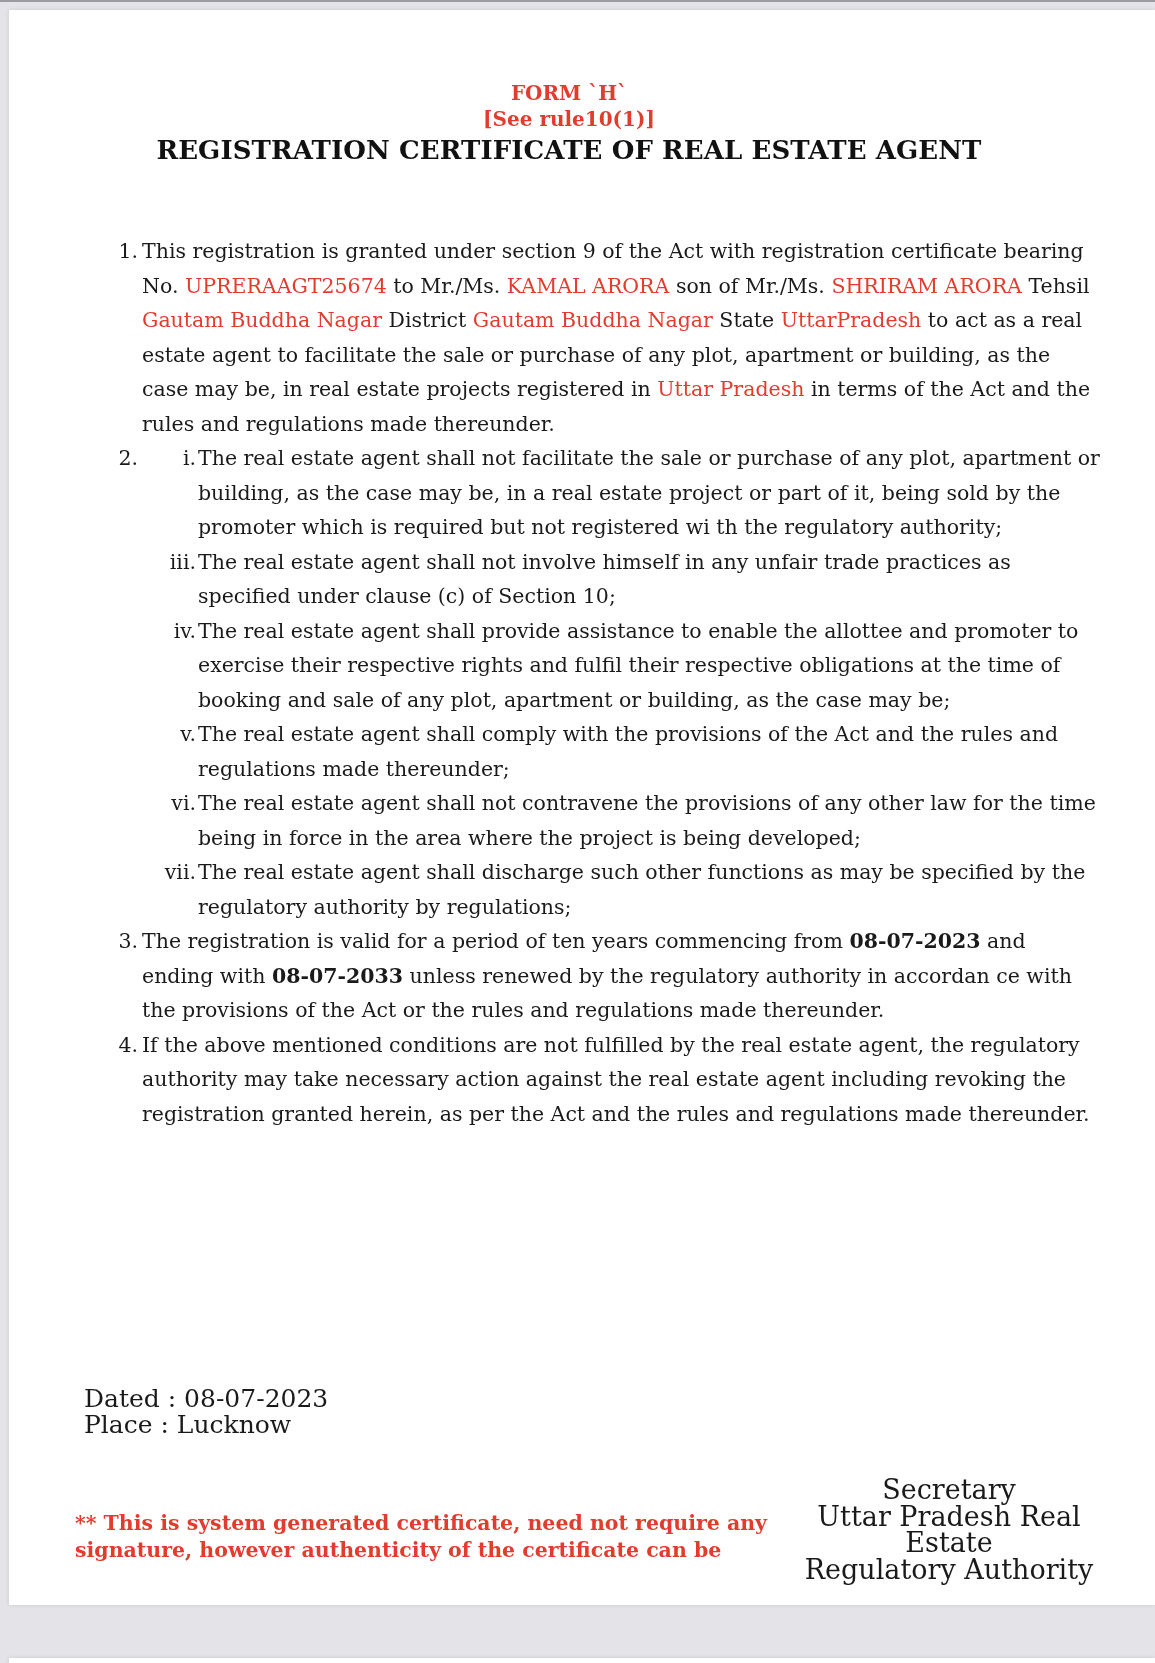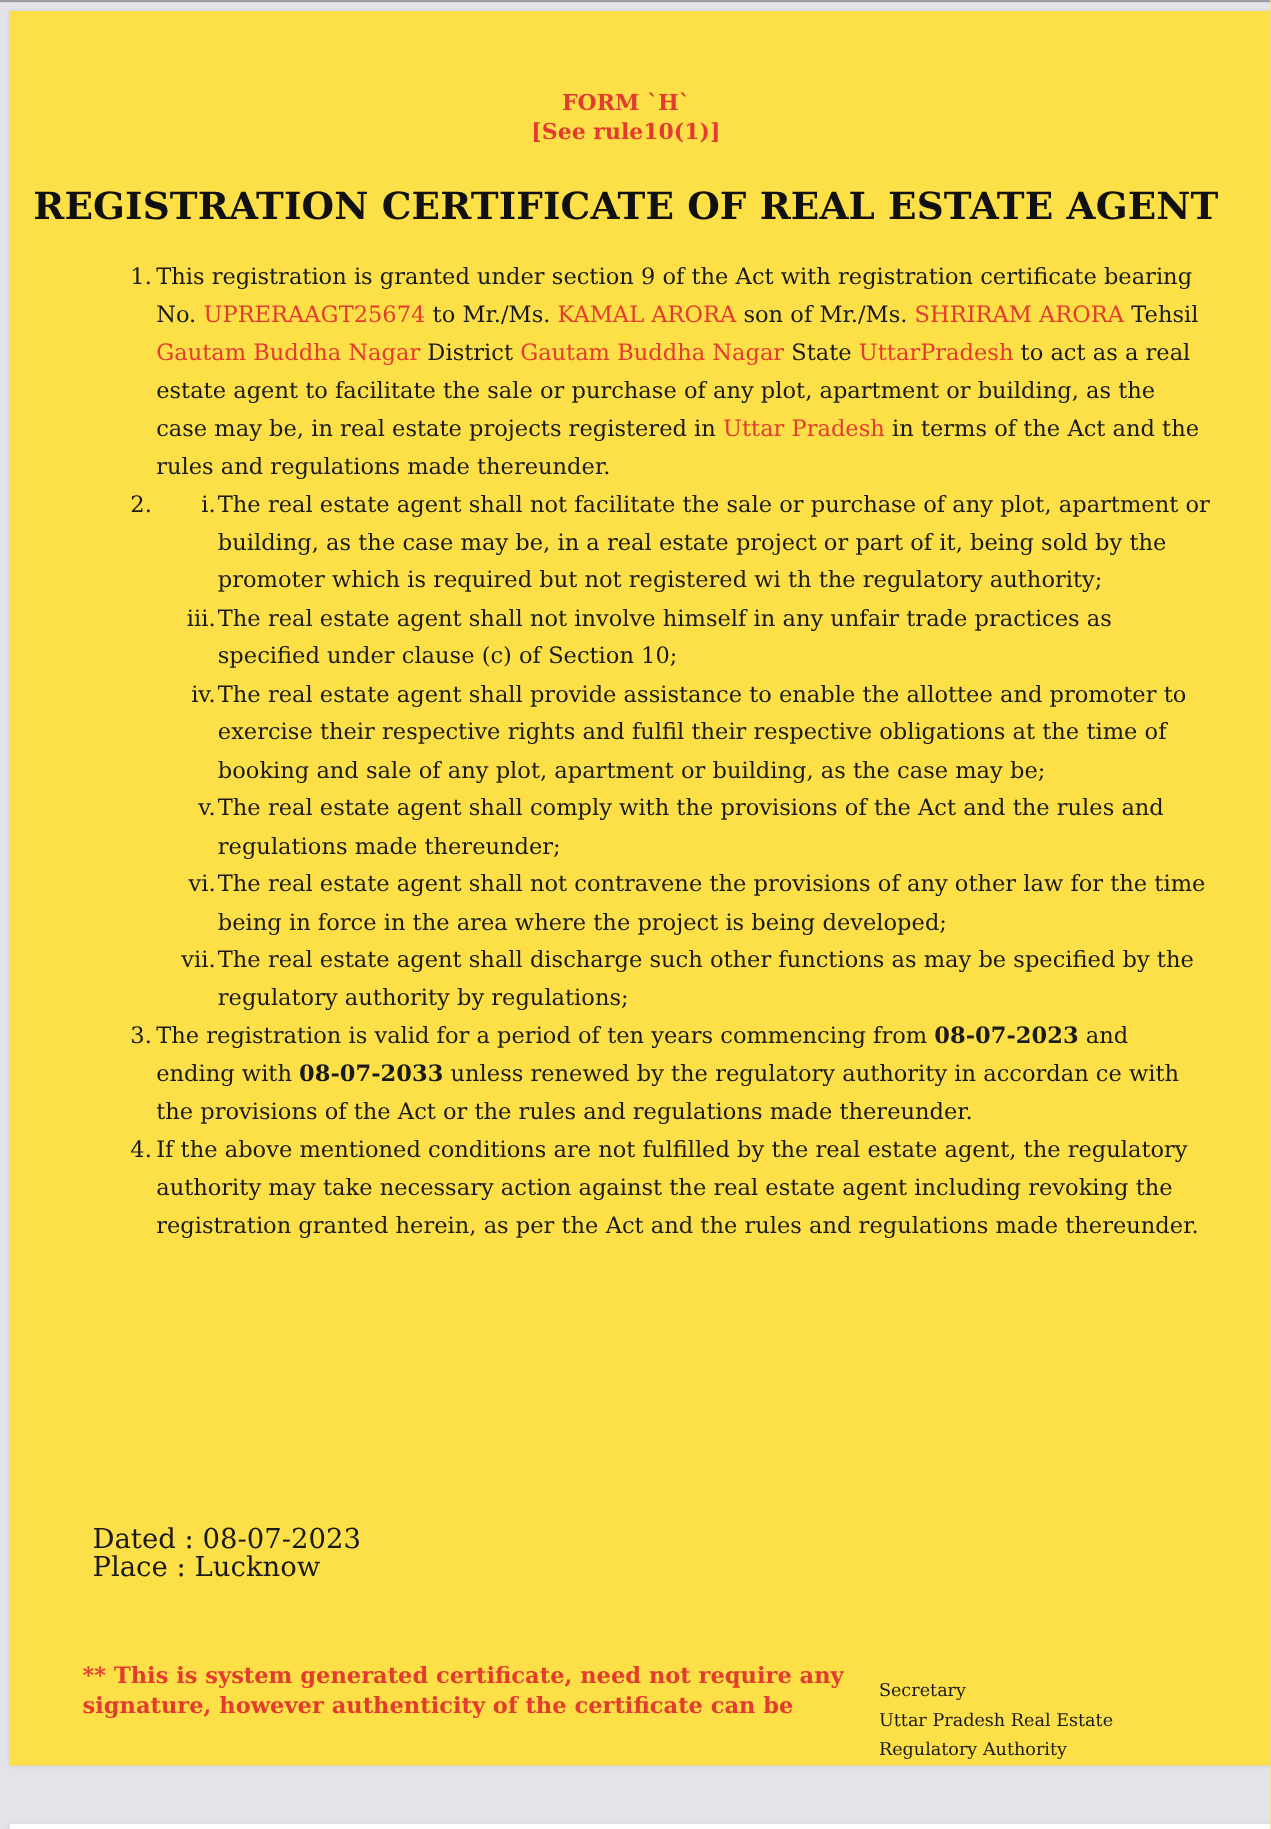--- a/index.html
+++ b/index.html
@@ -21,21 +21,21 @@
     width: 1155px;
     height: 2px;
     background: #9a9aa0;
   }
   .page {
     position: absolute;
     left: 9px;
     top: 10px;
     width: 1146px;
     height: 1595px;
-    background: #fde047;
+    background: #ffffff;
     box-shadow: 0 0 4px rgba(0,0,0,0.12);
   }
   .page2 {
     position: absolute;
     left: 9px;
     top: 1658px;
     width: 1146px;
     height: 40px;
     background: #ffffff;
     box-shadow: 0 0 4px rgba(0,0,0,0.12);
@@ -48,25 +48,24 @@
     text-align: center;
   }
   .form-label, .rule-label {
     color: #e43b2f;
     font-weight: bold;
     font-size: 20px;
     line-height: 26px;
   }
   .cert-title {
     font-weight: bold;
-    font-size: 34px;
+    font-size: 26px;
     line-height: 36px;
     color: #111;
     letter-spacing: 0.1px;
-    margin-top: 38px;
   }
   .body {
     position: absolute;
     left: 93px;
     top: 224px;
     width: 1000px;
     font-size: 20.5px;
     line-height: 34.5px;
   }
   ol.main {
@@ -100,24 +99,24 @@
   .dated {
     position: absolute;
     left: 75px;
     top: 1376px;
     font-size: 25px;
     line-height: 26px;
   }
   .signatory {
     position: absolute;
     left: 790px;
-    top: 1514px;
+    top: 1467px;
     width: 300px;
-    text-align: left;
-    font-size: 16px;
+    text-align: center;
+    font-size: 27px;
     line-height: 26.5px;
   }
   .disclaimer {
     position: absolute;
     left: 66px;
     top: 1500px;
     width: 720px;
     color: #e43b2f;
     font-weight: bold;
     font-size: 20.5px;

